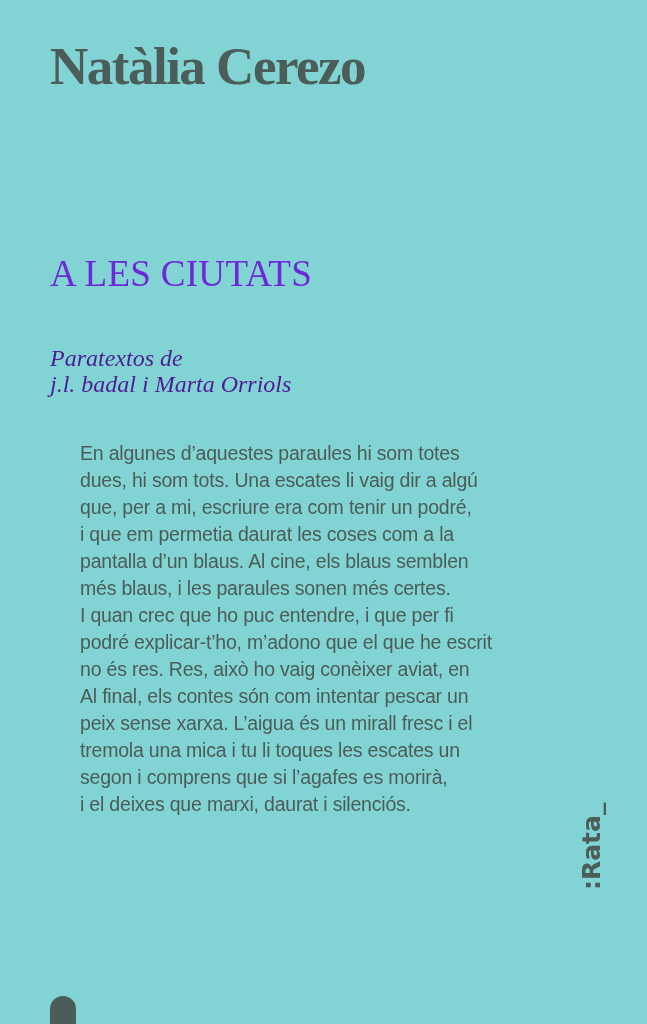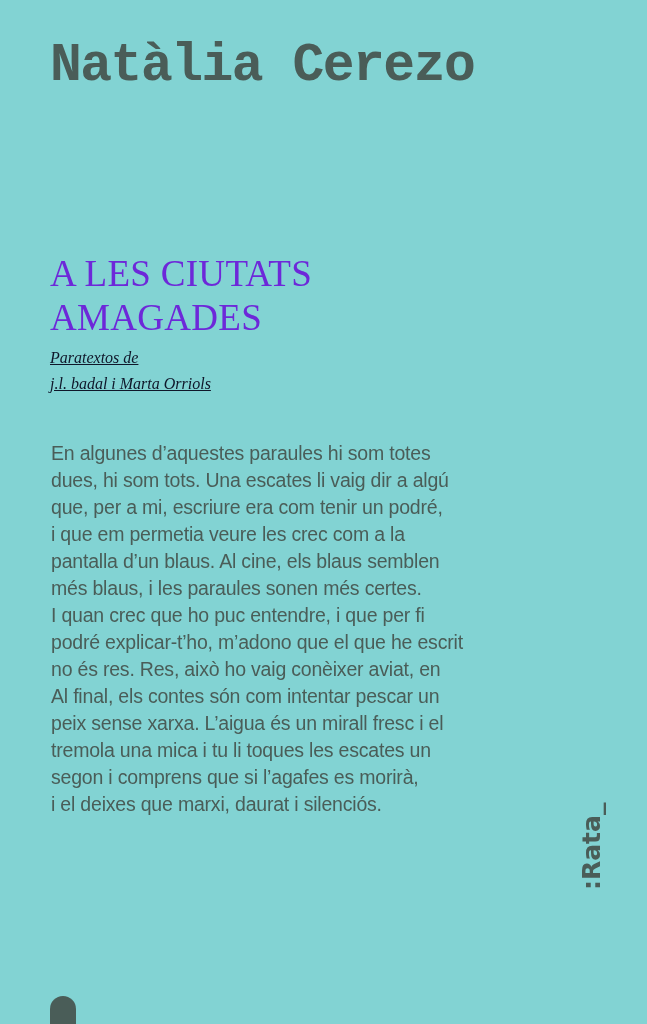--- a/index.html
+++ b/index.html
@@ -11,21 +11,21 @@
       height: 1024px;
       background: #82d3d3;
       position: relative;
       overflow: hidden;
       color: #4a5d58;
     }
     .author {
       position: absolute;
       left: 50px;
       top: 40px;
-      font-family: Liberation Mono, monospace;
+      font-family: Liberation Serif, serif;
       font-weight: bold;
       font-size: 53px;
       letter-spacing: -1.5px;
       line-height: 1;
       color: #4a5d58;
       white-space: nowrap;
     }
     .title {
       position: absolute;
       left: 50px;
@@ -36,38 +36,37 @@
       color: #6d28d9;
       letter-spacing: 0.3px;
     }
     .title div { white-space: nowrap; }
     .subtitle {
       position: absolute;
       left: 50px;
       top: 345px;
       font-family: "Liberation Serif", serif;
       font-style: italic;
-      font-size: 16px;
+      font-size: 24px;
       line-height: 26px;
-      color: #0f172a;
-      text-decoration: underline;
+      color: #4c1d95;
     }
     .subtitle div { white-space: nowrap; }
     .blurb {
       position: absolute;
       left: 51px;
       top: 440px;
       width: 470px;
       font-family: "Liberation Sans", sans-serif;
       font-size: 19.5px;
       line-height: 27px;
       color: #4a5d58;
       letter-spacing: -0.2px;
     }
-    .blurb div { white-space: nowrap; }
+    .blurb div { white-space: nowrap; margin-left: 29px; }
     .logo {
       position: absolute;
       left: 578px;
       top: 890px;
       transform-origin: left top;
       transform: rotate(-90deg);
       font-family: "DejaVu Sans", sans-serif;
       font-weight: bold;
       font-size: 25px;
       line-height: 28px;
@@ -85,33 +84,32 @@
     }
   </style>
 </head>
 <body>
 
 <div class="cover">
   <div class="author">Natàlia Cerezo</div>
 
   <div class="title">
     <div>A LES CIUTATS</div>
-    <div>AMAGADES</div>
   </div>
 
   <div class="subtitle">
     <div>Paratextos de</div>
     <div>j.l. badal i Marta Orriols</div>
   </div>
 
   <div class="blurb">
     <div>En algunes d’aquestes paraules hi som totes</div>
     <div>dues, hi som tots. Una escates li vaig dir a algú</div>
     <div>que, per a mi, escriure era com tenir un podré,</div>
-    <div>i que em permetia veure les crec com a la</div>
+    <div>i que em permetia daurat les coses com a la</div>
     <div>pantalla d’un blaus. Al cine, els blaus semblen</div>
     <div>més blaus, i les paraules sonen més certes.</div>
     <div>I quan crec que ho puc entendre, i que per fi</div>
     <div>podré explicar-t’ho, m’adono que el que he escrit</div>
     <div>no és res. Res, això ho vaig conèixer aviat, en</div>
     <div>Al final, els contes són com intentar pescar un</div>
     <div>peix sense xarxa. L’aigua és un mirall fresc i el</div>
     <div>tremola una mica i tu li toques les escates un</div>
     <div>segon i comprens que si l’agafes es morirà,</div>
     <div>i el deixes que marxi, daurat i silenciós.</div>

